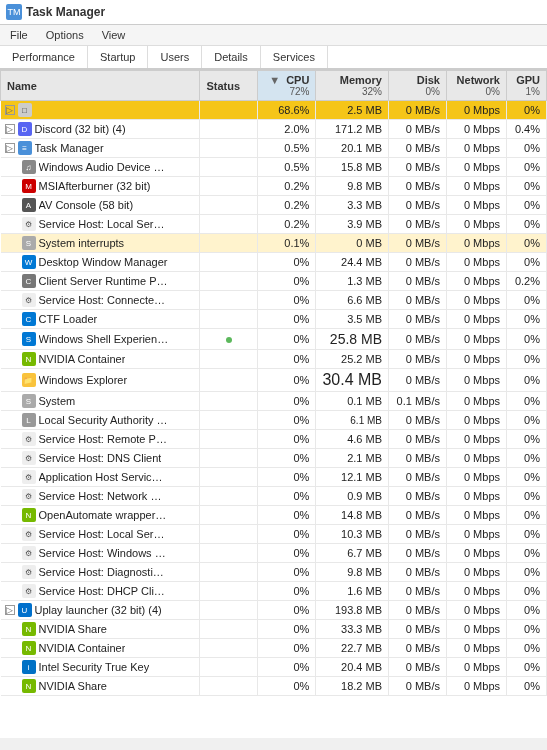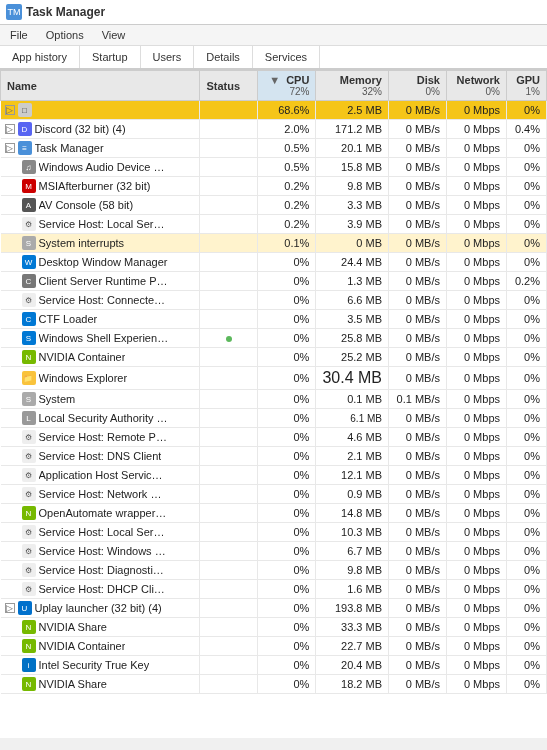--- a/index.html
+++ b/index.html
@@ -145,21 +145,21 @@
 
 <div class="menu-bar">
 
 <div class="menu-item">File</div>
     <div class="menu-item">Options</div>
     <div class="menu-item">View</div>
   </div>
 
 <div class="tabs-bar">
 
-    <div class="tab">App history</div>
+    <div class="tab">Performance</div>
     <div class="tab">Startup</div>
     <div class="tab">Users</div>
     <div class="tab">Details</div>
     <div class="tab">Services</div>
   </div>
 
 <div class="table-container">
   <table>
     <thead>
       <tr>
@@ -376,21 +376,21 @@
         <tr>
           <td style="max-width: 185px; overflow: hidden;">
             <div class="name-wrapper">
               <span style="width: 14px; display: inline-block;"></span>
               <span style="display: inline-flex; align-items: center; justify-content: center; width: 14px; height: 14px; background: rgb(0, 120, 212); color: white; font-size: 8px; border-radius: 2px; flex-shrink: 0;">S</span>
               <span style="overflow: hidden; text-overflow: ellipsis; white-space: nowrap; max-width: 130px;">Windows Shell Experience Host</span>
             </div>
           </td>
           <td style="width: 58px; text-align: center;"><span class="dot-green"></span></td>
           <td style="text-align: right; font-size: 11px; white-space: nowrap;">0%</td>
-          <td style="text-align: right; font-size: 11px; white-space: nowrap; margin-left: 24px;">25.8 MB</td>
+          <td style="text-align: right; font-size: 14px; white-space: nowrap; margin-left: 24px;">25.8 MB</td>
           <td style="text-align: right; font-size: 11px; white-space: nowrap;">0 MB/s</td>
           <td style="text-align: right; font-size: 11px; white-space: nowrap;">0 Mbps</td>
           <td style="text-align: right; font-size: 11px; white-space: nowrap;">0%</td>
         </tr>
         <tr>
           <td style="max-width: 185px; overflow: hidden;">
             <div class="name-wrapper">
               <span style="width: 14px; display: inline-block;"></span>
               <span style="display: inline-flex; align-items: center; justify-content: center; width: 14px; height: 14px; background: rgb(118, 185, 0); color: white; font-size: 8px; border-radius: 2px; flex-shrink: 0;">N</span>
               <span style="overflow: hidden; text-overflow: ellipsis; white-space: nowrap; max-width: 130px;">NVIDIA Container</span>

